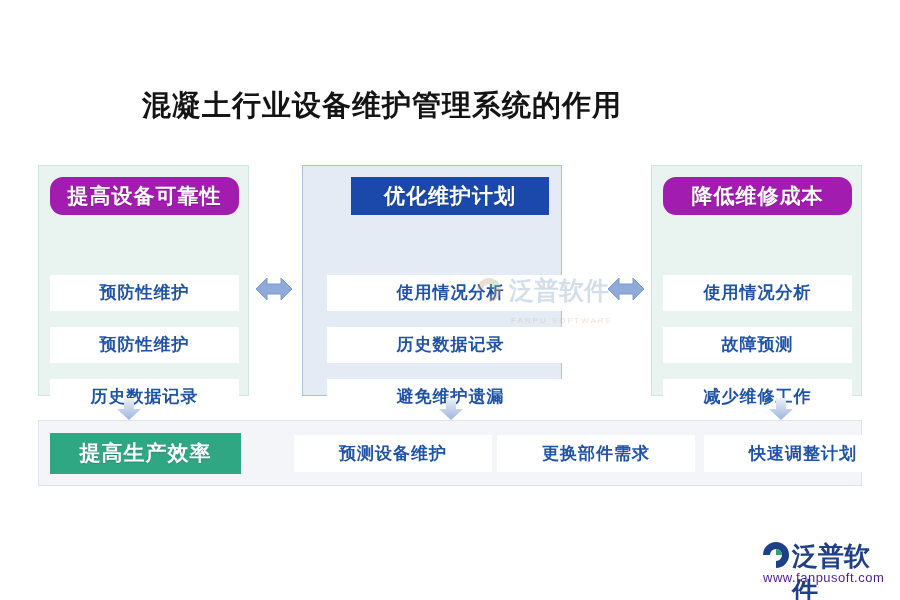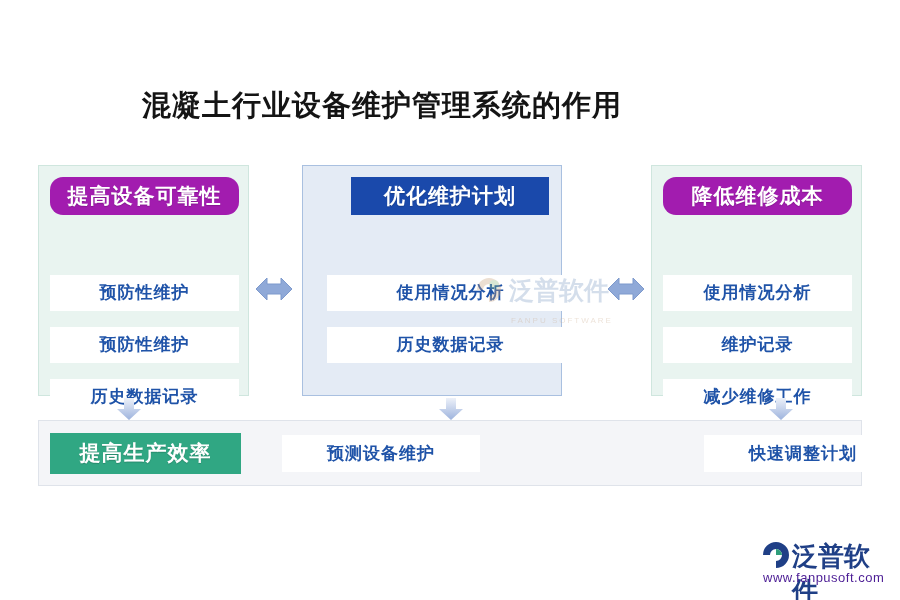--- a/index.html
+++ b/index.html
@@ -150,21 +150,21 @@
     top: 14px;
     height: 37px;
     line-height: 37px;
     background: #ffffff;
     text-align: center;
     font-size: 17px;
     font-weight: bold;
     color: #1f53a8;
     letter-spacing: 1px;
   }
-  .bottom-item.b0 { left: 243px; width: 198px; }
+  .bottom-item.b0 { left: 255px; width: 198px; }
   .bottom-item.b1 { left: 458px; width: 198px; }
   .bottom-item.b2 { left: 665px; width: 198px; }
 
   
   .watermark-center {
     position: absolute;
     left: 475px;
     top: 272px;
     width: 140px;
     height: 46px;
@@ -244,26 +244,27 @@
     <div class="col-header">提高设备可靠性</div>
     <div class="col-item i0">预防性维护</div>
     <div class="col-item i1">预防性维护</div>
     <div class="col-item i2">历史数据记录</div>
   </div>
 
   <div class="column center">
     <div class="col-header">优化维护计划</div>
     <div class="col-item i0">使用情况分析</div>
     <div class="col-item i1">历史数据记录</div>
+    <div class="col-item i2">避免维护遗漏</div>
   </div>
 
   <div class="column side right">
     <div class="col-header">降低维修成本</div>
     <div class="col-item i0">使用情况分析</div>
-    <div class="col-item i1">维护记录</div>
+    <div class="col-item i1">故障预测</div>
     <div class="col-item i2">减少维修工作</div>
   </div>
 
   <div class="h-arrow a-left">
     <svg width="36" height="26" viewBox="0 0 36 26">
       <polygon points="0,13 11,2 11,8 25,8 25,2 36,13 25,24 25,18 11,18 11,24" fill="#8fa9d8" stroke="#7d99cc" stroke-width="1"></polygon>
     </svg>
   </div>
   <div class="h-arrow a-right">
     <svg width="36" height="26" viewBox="0 0 36 26">
@@ -301,20 +302,21 @@
           <stop offset="1" stop-color="#9db3dd"></stop>
         </linearGradient>
       </defs>
       <polygon points="8,0 18,0 18,11 25,11 13,22 1,11 8,11" fill="url(#gd3)"></polygon>
     </svg>
   </div>
 
   <div class="bottom-row">
     <div class="bottom-head">提高生产效率</div>
     <div class="bottom-item b0">预测设备维护</div>
+    <div class="bottom-item b1">更换部件需求</div>
     <div class="bottom-item b2">快速调整计划</div>
   </div>
 
   <div class="watermark-center">
     <div class="wm-mark">
       <svg width="30" height="28" viewBox="0 0 30 28">
         <path d="M2,14 A12,12 0 1,1 14,26 L14,20 A6,6 0 1,0 8,14 Z" fill="#c8a07a"></path>
         <circle cx="19" cy="9" r="5" fill="#8ab87f"></circle>
       </svg>
     </div>

